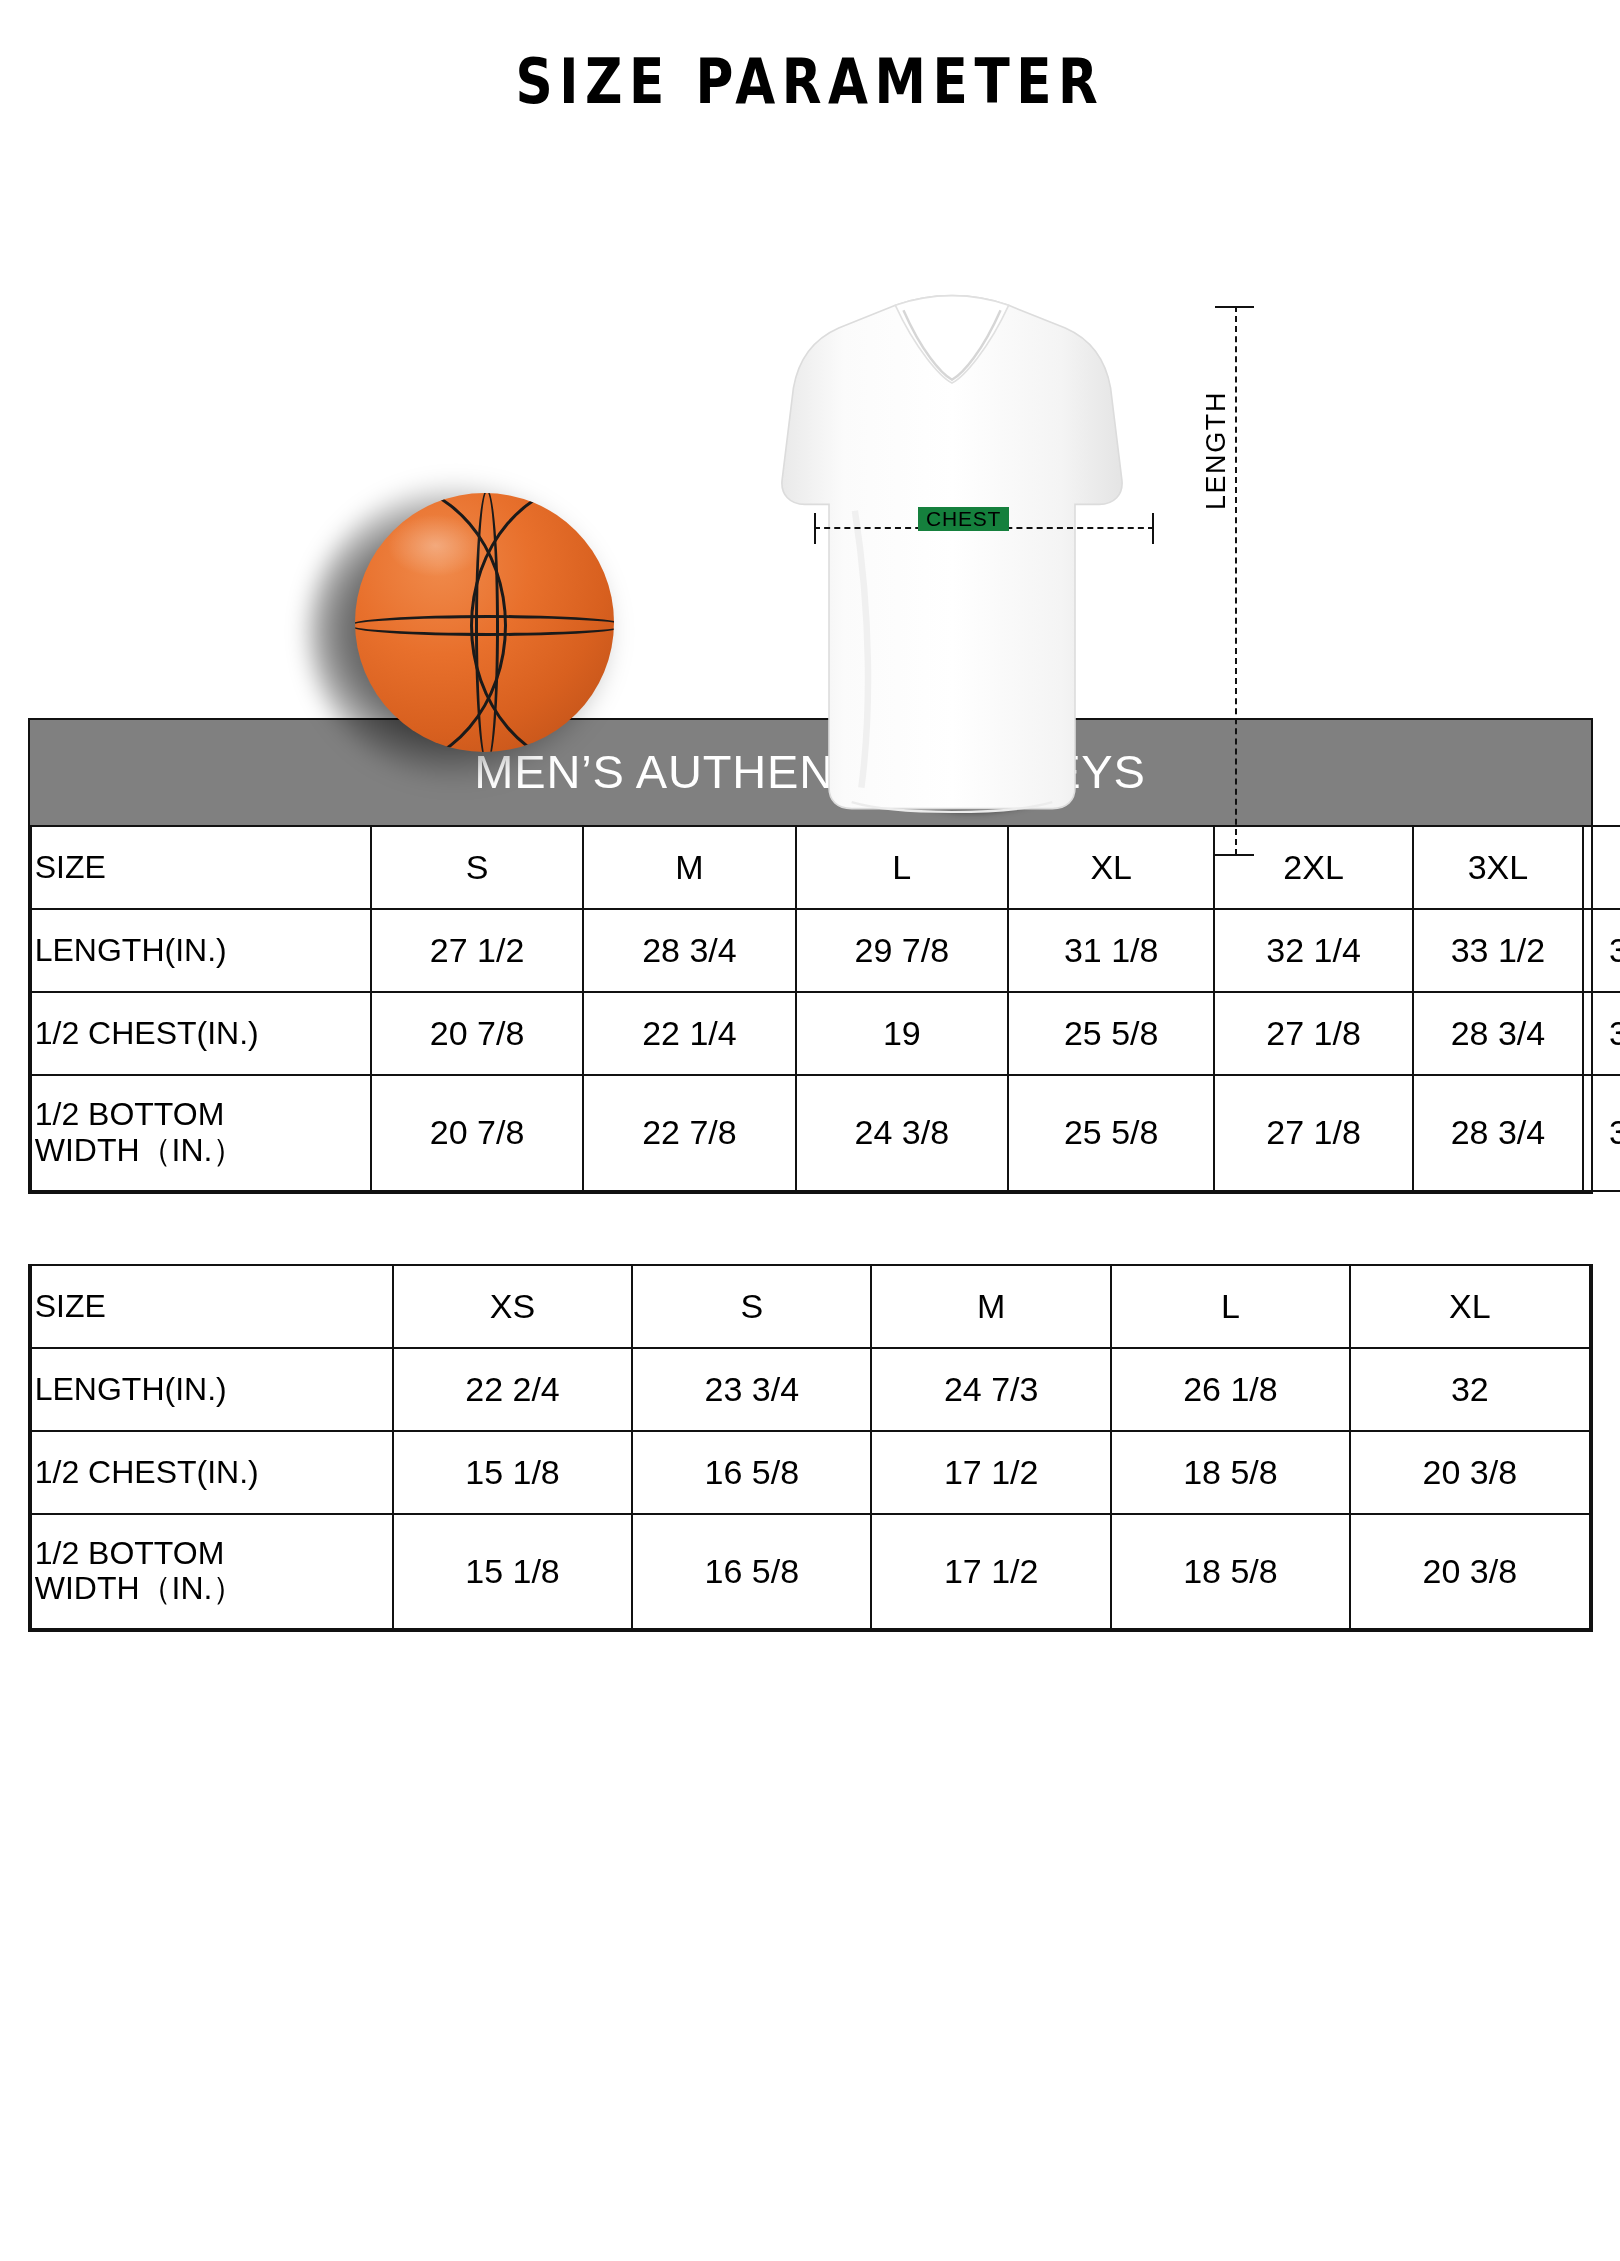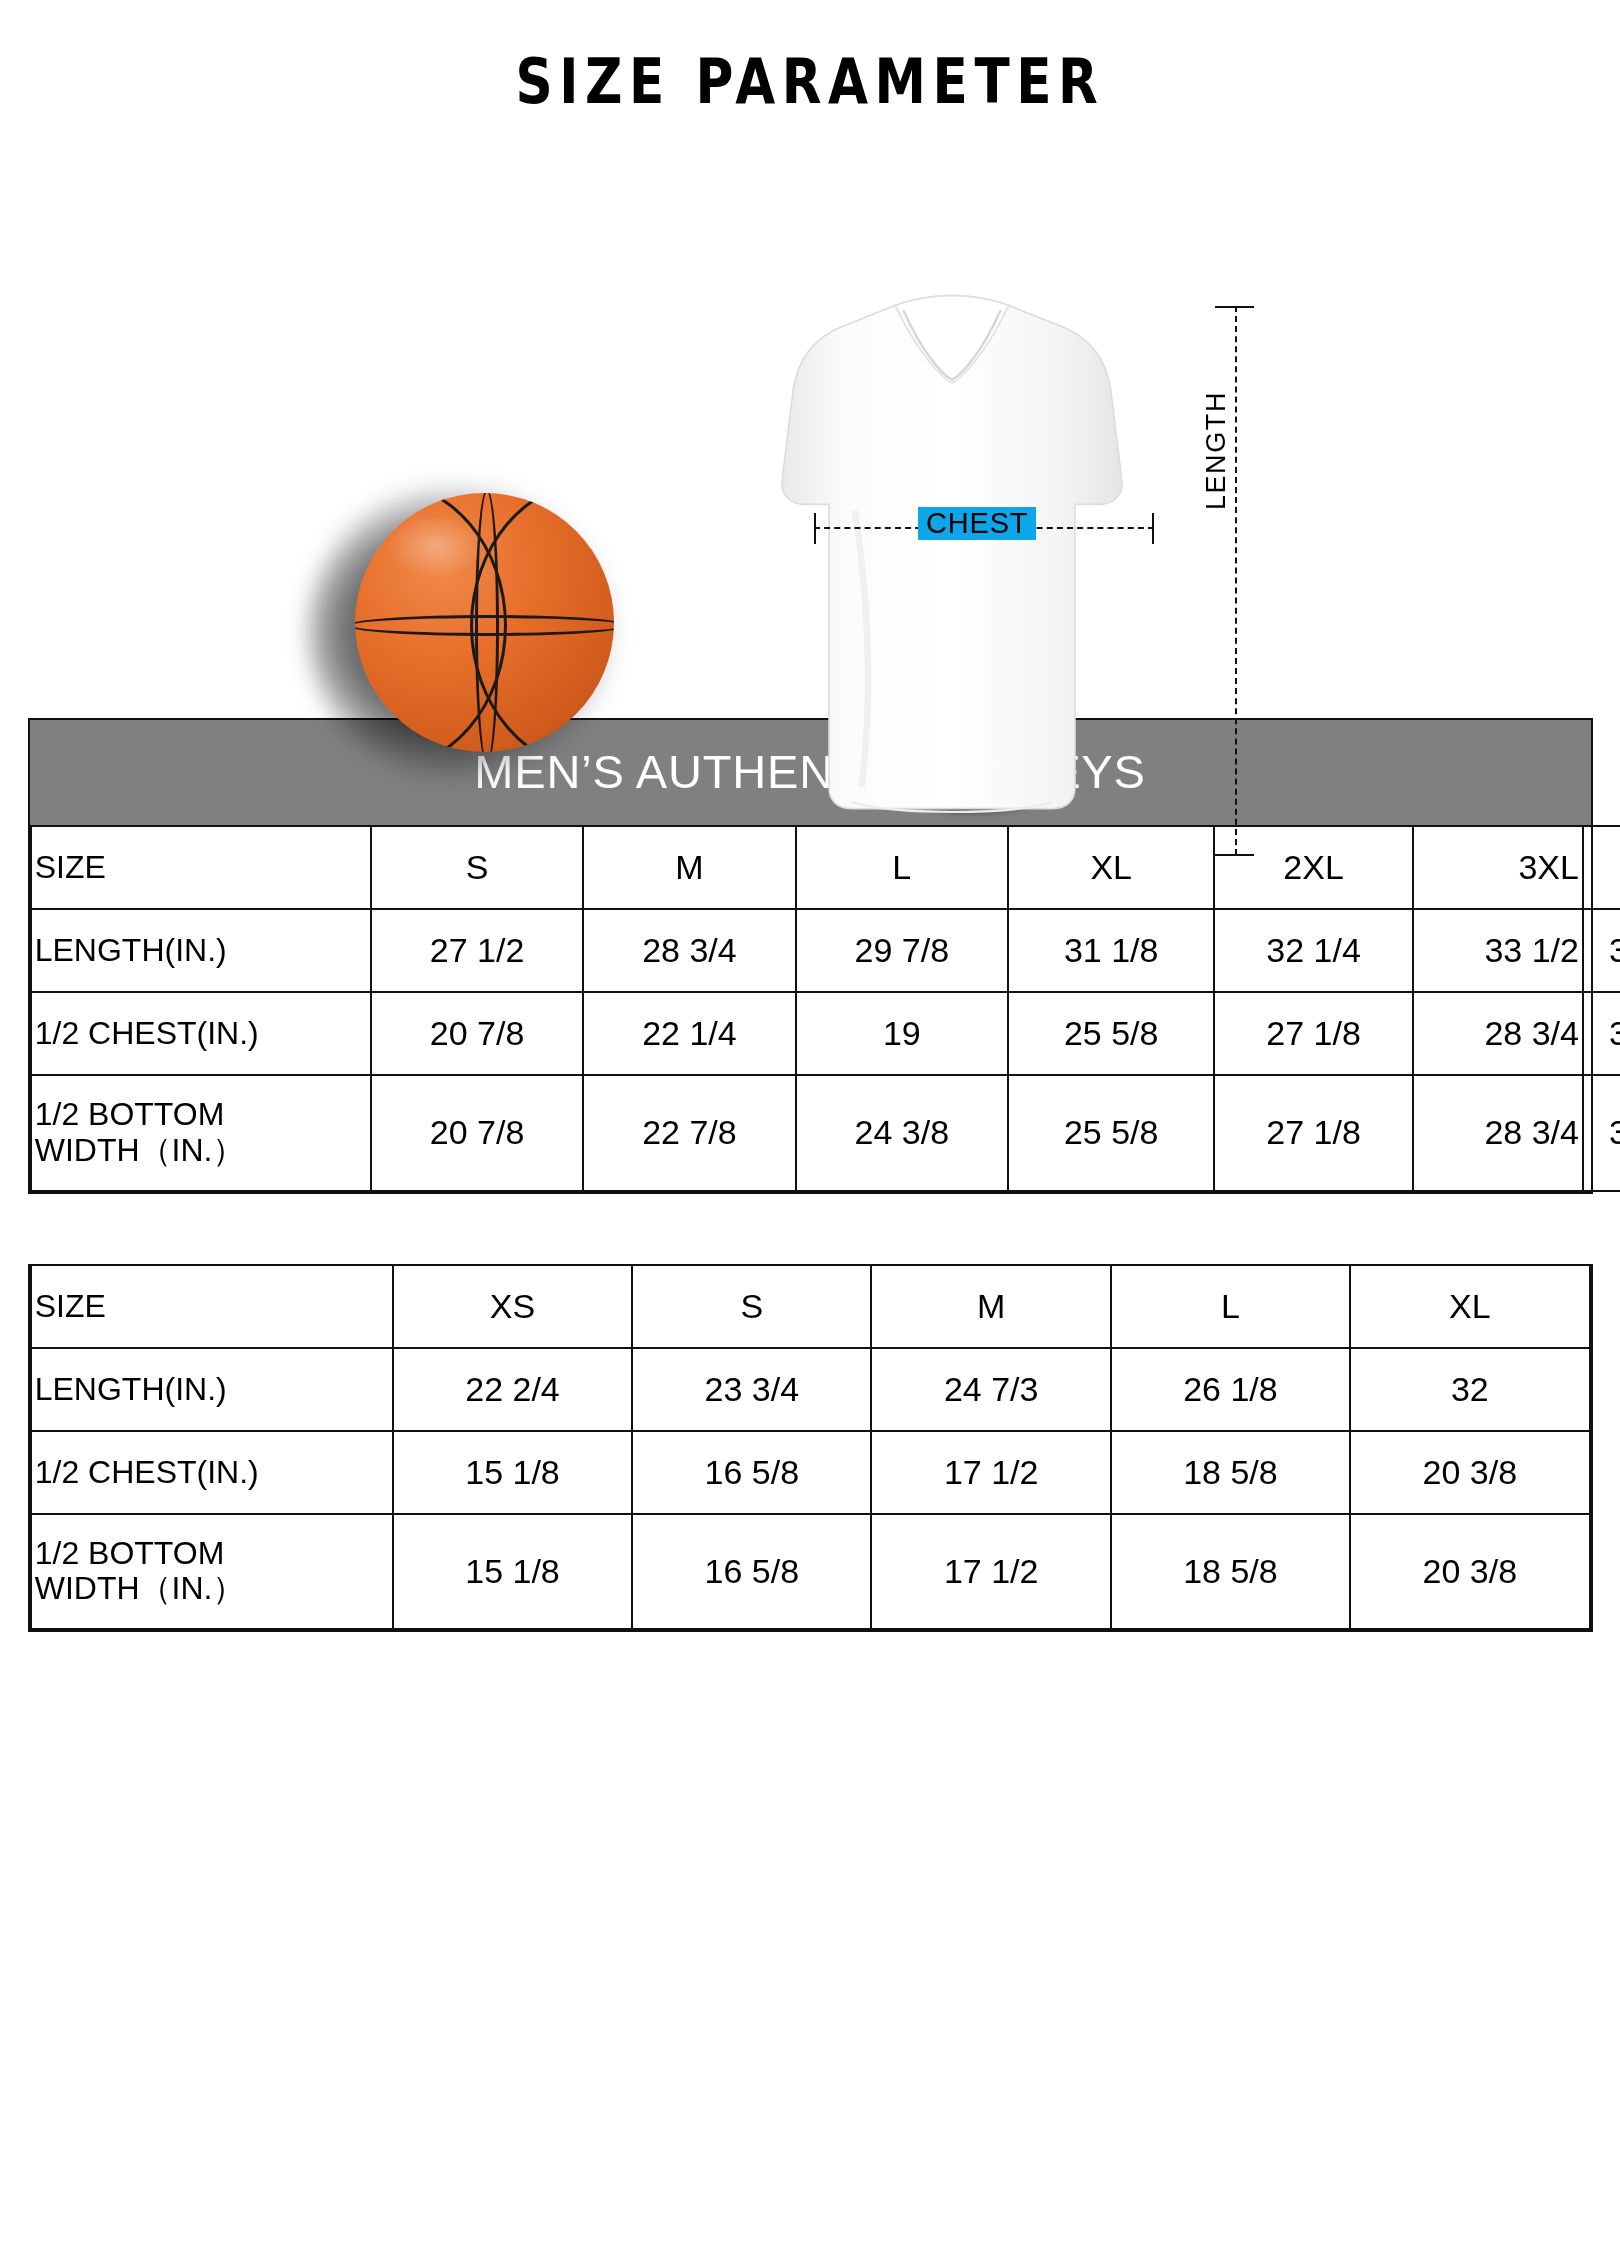--- a/index.html
+++ b/index.html
@@ -141,23 +141,23 @@
     top: 395px;
     width: 2.4px; height: 31px;
     background: #111;
   }
   .chest-cap-l { left: 814px; }
   .chest-cap-r { left: 1152px; }
   .chest-label {
     position: absolute;
     left: 918px;
     top: 389px;
-    background: #0ea5e9;
+    background: #15803d;
     padding: 0 8px;
-    font-size: 29px;
+    font-size: 21px;
     letter-spacing: 0.8px;
     font-family: "Liberation Sans", sans-serif;
   }
 
   .length-line {
     position: absolute;
     left: 1235px;
     top: 188px;
     width: 2.4px;
     height: 549px;
@@ -219,21 +219,21 @@
   table tr td:first-child {
     text-align: left;
   }
   .men-table td:first-child { width: 332px; }
   .men-table td { width: 188px; }
   .men-table td:nth-child(2) { width: 204px; }
   .men-table td:nth-child(3) { width: 204px; }
   .men-table td:nth-child(4) { width: 204px; }
   .men-table td:nth-child(5) { width: 198px; }
   .men-table td:nth-child(6) { width: 190px; }
-  .men-table td:nth-child(7) { width: 162px; text-align: right; }
+  .men-table td:nth-child(7) { width: 162px; }
   .men-table td:nth-child(8) { width: 138px; }
 
   .boy-table td:first-child { width: 348px; }
   .boy-table td { width: 227px; }
 
   .two-line { line-height: 1.12; font-size: 32px; }
   .spacer-between { height: 70px; }
 </style>
 </head>
 <body>

